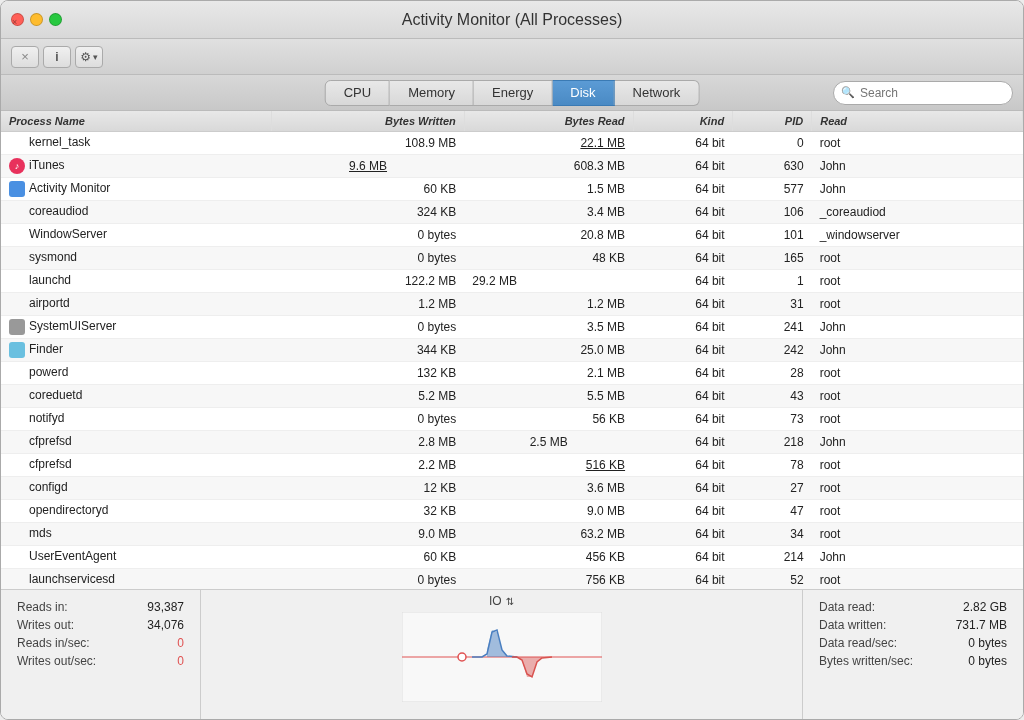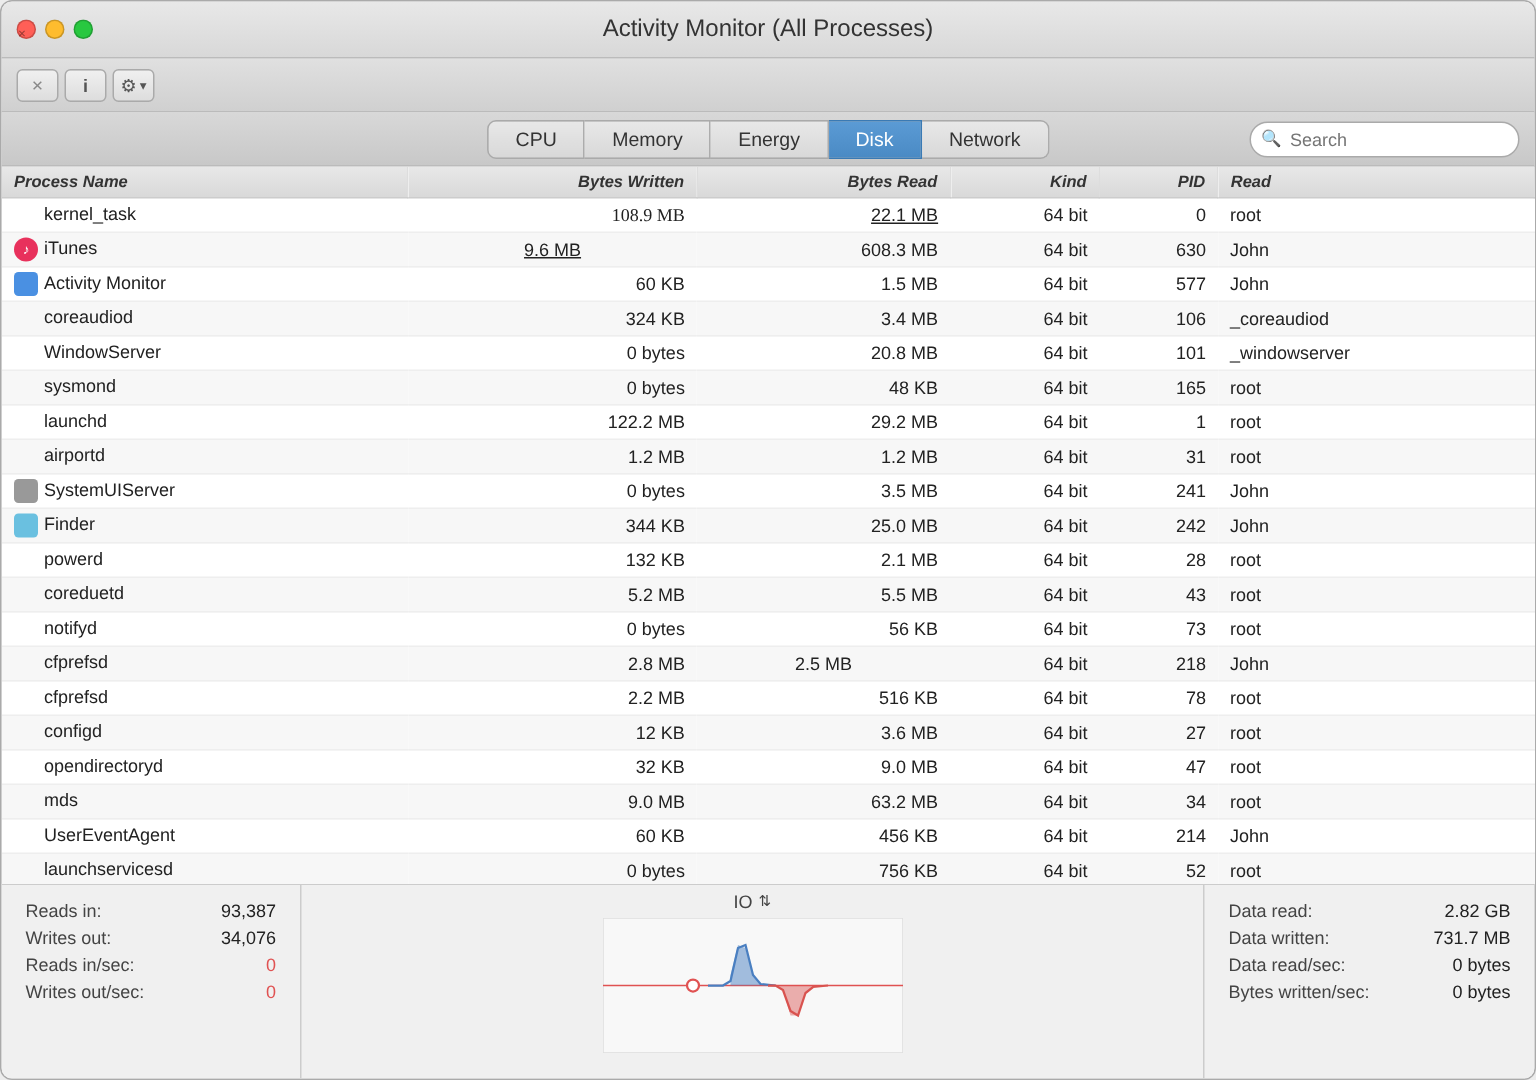--- a/index.html
+++ b/index.html
@@ -288,21 +288,21 @@
           <th>Bytes Written</th>
           <th>Bytes Read</th>
           <th>Kind</th>
           <th>PID</th>
           <th>Read</th>
         </tr>
       </thead>
       <tbody id="table-body">
       <tr>
             <td><span style="display:inline-block;width:16px;height:16px;vertical-align:middle;margin-right:4px;"></span>kernel_task</td>
-            <td style="text-align: right; font-family: Liberation Serif, serif;">108.9 MB</td>
+            <td style="text-align: right;">108.9 MB</td>
             <td style=" text-decoration: underline;">22.1 MB</td>
             <td style="text-align: right;">64 bit</td>
             <td style="text-align: right;">0</td>
             <td>root</td>
           </tr>
           <tr>
             <td><span style="display:inline-block;width:16px;height:16px;background:#e8315c;border-radius:50%;vertical-align:middle;margin-right:4px;font-size:9px;text-align:center;line-height:16px;color:white;">♪</span>iTunes</td>
             <td style="text-align: center; text-decoration: underline;">9.6 MB</td>
             <td style="text-align: right;">608.3 MB</td>
             <td style="text-align: right;">64 bit</td>
@@ -337,21 +337,21 @@
             <td><span style="display:inline-block;width:16px;height:16px;vertical-align:middle;margin-right:4px;"></span>sysmond</td>
             <td style="text-align: right;">0 bytes</td>
             <td style="text-align: right;">48 KB</td>
             <td style="text-align: right;">64 bit</td>
             <td style="text-align: right;">165</td>
             <td>root</td>
           </tr>
           <tr>
             <td><span style="display:inline-block;width:16px;height:16px;vertical-align:middle;margin-right:4px;"></span>launchd</td>
             <td style="text-align: right;">122.2 MB</td>
-            <td style="text-align: right;">29.2 MB</td>
+            <td style="text-align: left;">29.2 MB</td>
             <td style="text-align: right;">64 bit</td>
             <td style="text-align: right;">1</td>
             <td>root</td>
           </tr>
           <tr>
             <td><span style="display:inline-block;width:16px;height:16px;vertical-align:middle;margin-right:4px;"></span>airportd</td>
             <td style="text-align: right;">1.2 MB</td>
             <td style="text-align: right;">1.2 MB</td>
             <td style="text-align: right;">64 bit</td>
             <td style="text-align: right;">31</td>
@@ -401,21 +401,21 @@
             <td><span style="display:inline-block;width:16px;height:16px;vertical-align:middle;margin-right:4px;"></span>cfprefsd</td>
             <td style="text-align: right;">2.8 MB</td>
             <td style="text-align: center;">2.5 MB</td>
             <td style="text-align: right;">64 bit</td>
             <td style="text-align: right;">218</td>
             <td>John</td>
           </tr>
           <tr>
             <td><span style="display:inline-block;width:16px;height:16px;vertical-align:middle;margin-right:4px;"></span>cfprefsd</td>
             <td style="text-align: right;">2.2 MB</td>
-            <td style="">516 KB</td>
+            <td style=" text-decoration: underline;">516 KB</td>
             <td style="text-align: right;">64 bit</td>
             <td style="text-align: right;">78</td>
             <td>root</td>
           </tr>
           <tr>
             <td><span style="display:inline-block;width:16px;height:16px;vertical-align:middle;margin-right:4px;"></span>configd</td>
             <td style="text-align: right;">12 KB</td>
             <td style="text-align: right;">3.6 MB</td>
             <td style="text-align: right;">64 bit</td>
             <td style="text-align: right;">27</td>

